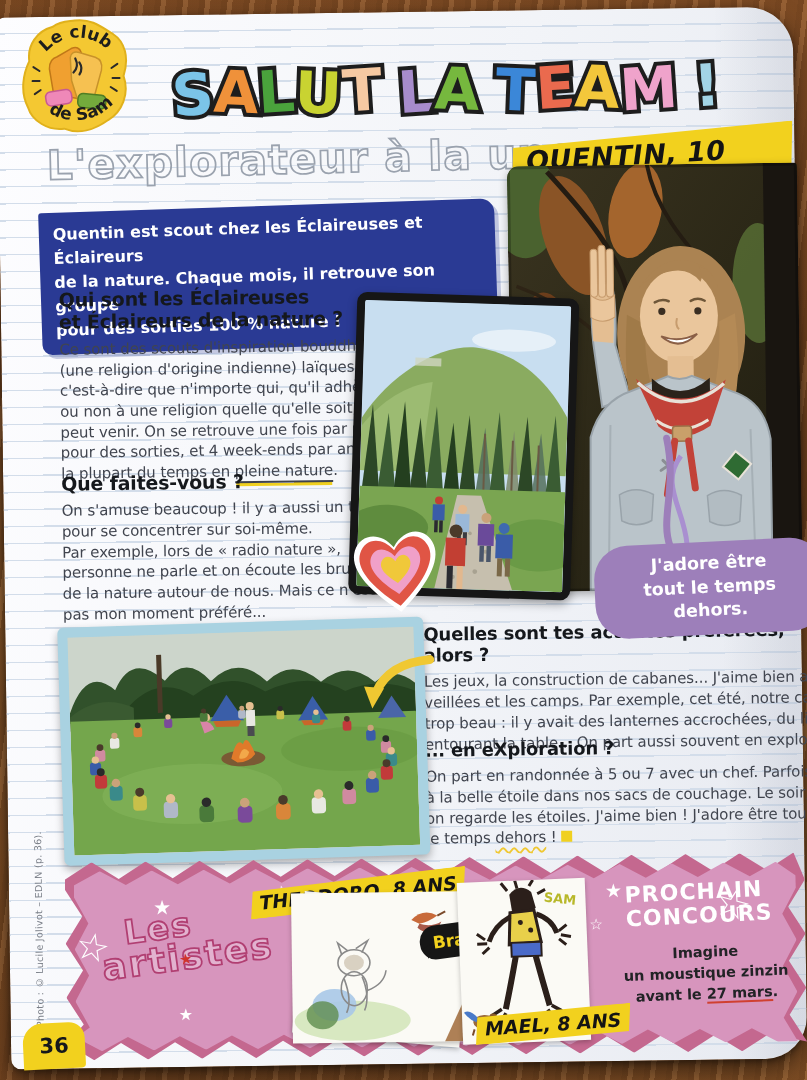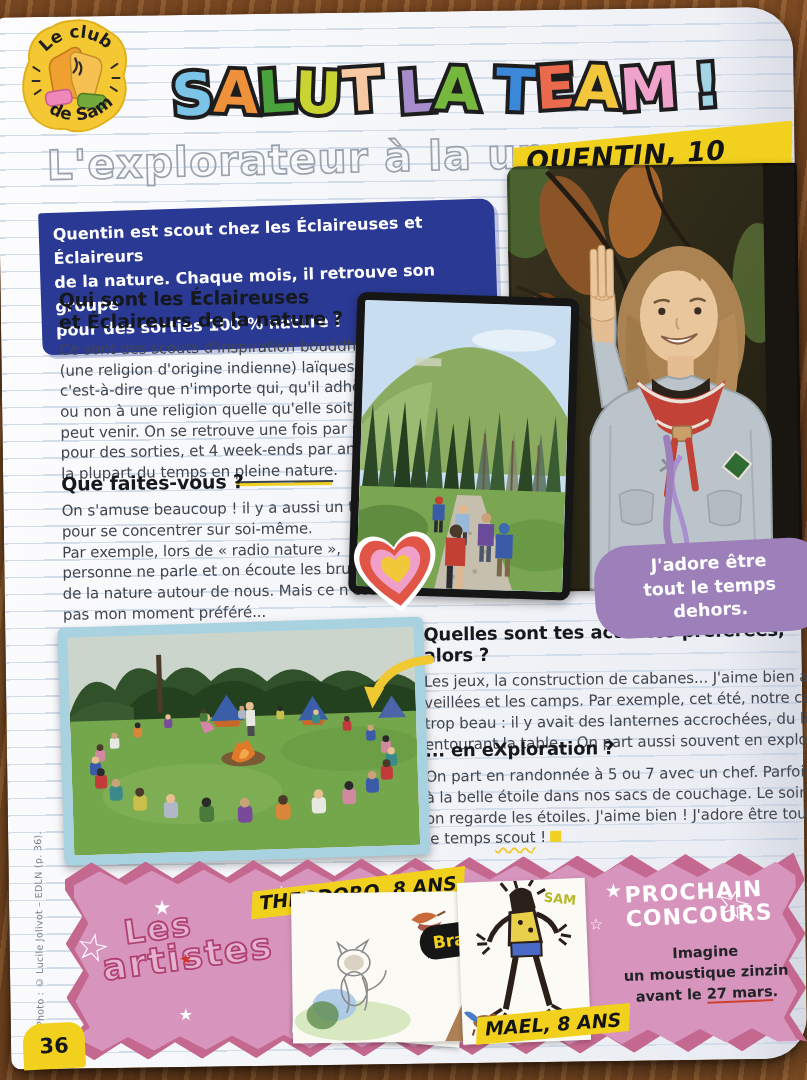--- a/index.html
+++ b/index.html
@@ -192,21 +192,21 @@
           <div class="bl"><span>trop beau : il y avait des lanternes accrochées, du lierre</span></div>
           <div class="bl"><span>entourant la table... On part aussi souvent en exploration...</span></div>
         </div>
         <div class="section sec3">
           <h3>
             <div>... en eXploration ?</div>
           </h3>
           <div class="bl"><span>On part en randonnée à 5 ou 7 avec un chef. Parfois on dort</span></div>
           <div class="bl"><span>à la belle étoile dans nos sacs de couchage. Le soir,</span></div>
           <div class="bl"><span>on regarde les étoiles. J'aime bien ! J'adore être tout</span></div>
-          <div class="bl"><span>le temps </span><span class="u-wavy">scout</span><span> !</span><span class="endsq"></span></div>
+          <div class="bl"><span>le temps </span><span class="u-wavy">dehors</span><span> !</span><span class="endsq"></span></div>
         </div>
       </div>
 
   <div class="photo-portrait">
     <svg viewBox="0 0 290 426" width="290" height="426">
       <defs>
         <linearGradient id="bgP" x1="0" y1="0" x2="1" y2="1">
           <stop offset="0" stop-color="#3a3420"></stop>
               <stop offset=".5" stop-color="#2c2817"></stop>
               <stop offset="1" stop-color="#1e1c10"></stop>

